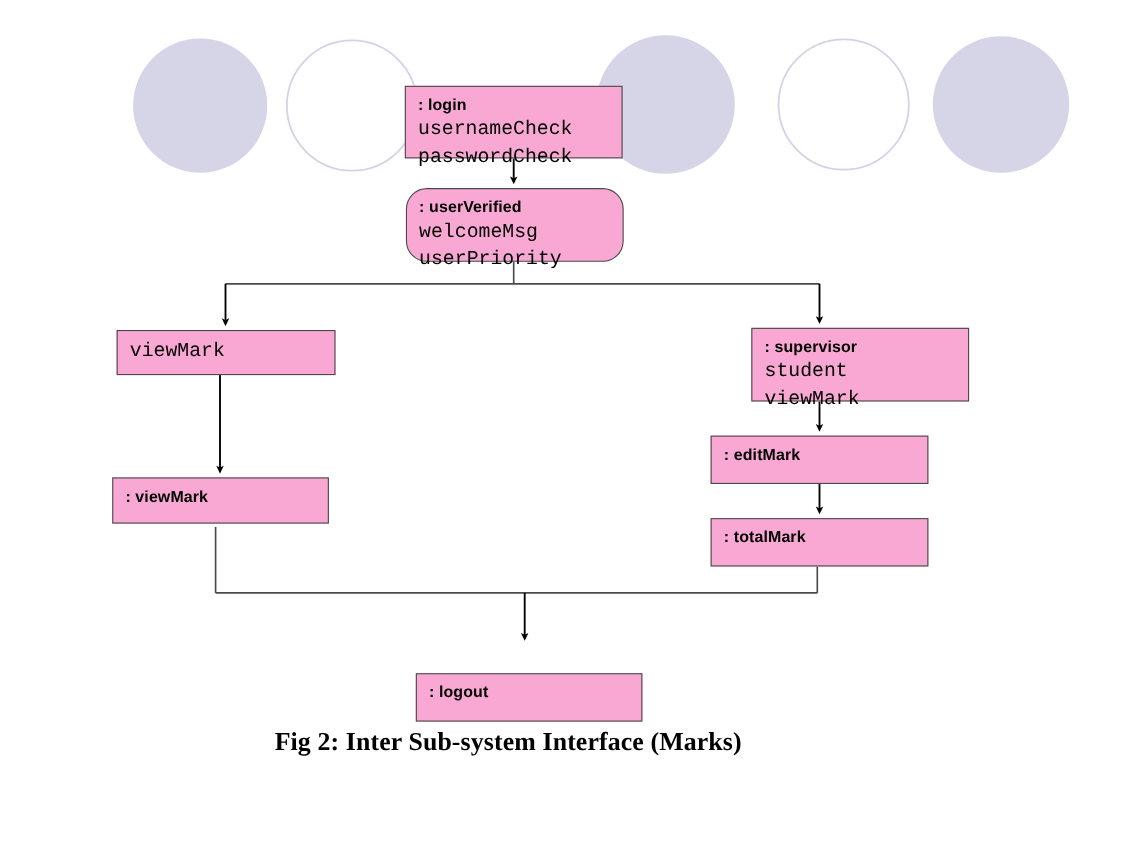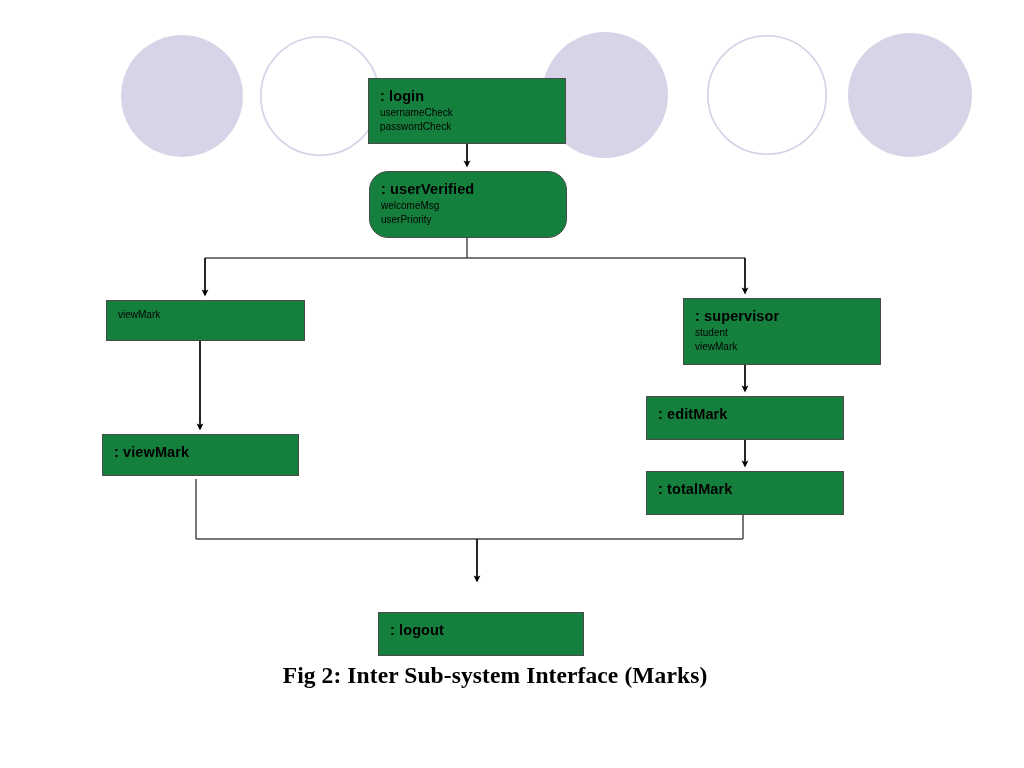--- a/index.html
+++ b/index.html
@@ -45,55 +45,55 @@
     left: 0;
     top: 0;
     width: 1024px;
     height: 768px;
     z-index: 2;
     pointer-events: none;
   }
   .node {
     position: absolute;
     box-sizing: border-box;
-    background: #15803d;
+    background: #f9a8d4;
     border: 1.4px solid #4a4a4a;
     z-index: 4;
     padding: 7px 0 0 11px;
     line-height: 1.38;
   }
   .node .node-title {
     display: block;
     font-size: 14.5px;
     font-weight: bold;
     color: #000000;
     letter-spacing: 0.1px;
     white-space: nowrap;
   }
   .node .node-op {
     display: block;
-    font-size: 10px;
+    font-size: 18px;
     font-weight: normal;
     color: #000000;
     white-space: nowrap;
+    font-family: Liberation Mono, monospace;
   }
   
   #caption {
     position: absolute;
     left: 0;
     top: 662px;
     width: 924px;
     text-align: center;
     font-family: "Liberation Serif", serif;
     font-size: 23.5px;
     font-weight: bold;
     color: #000000;
     z-index: 5;
     letter-spacing: 0.1px;
-    padding-left: 33px;
   }
 </style>
 </head>
 <body>
 
 <div id="slide">
 
   <svg id="decor-band" viewBox="0 0 1024 190" width="1024" height="190">
     <circle cx="182" cy="96" r="61" fill="#d6d5e8"></circle>
     <circle cx="320" cy="96" r="59.2" fill="#ffffff" stroke="#d3d2e6" stroke-width="1.6"></circle>

